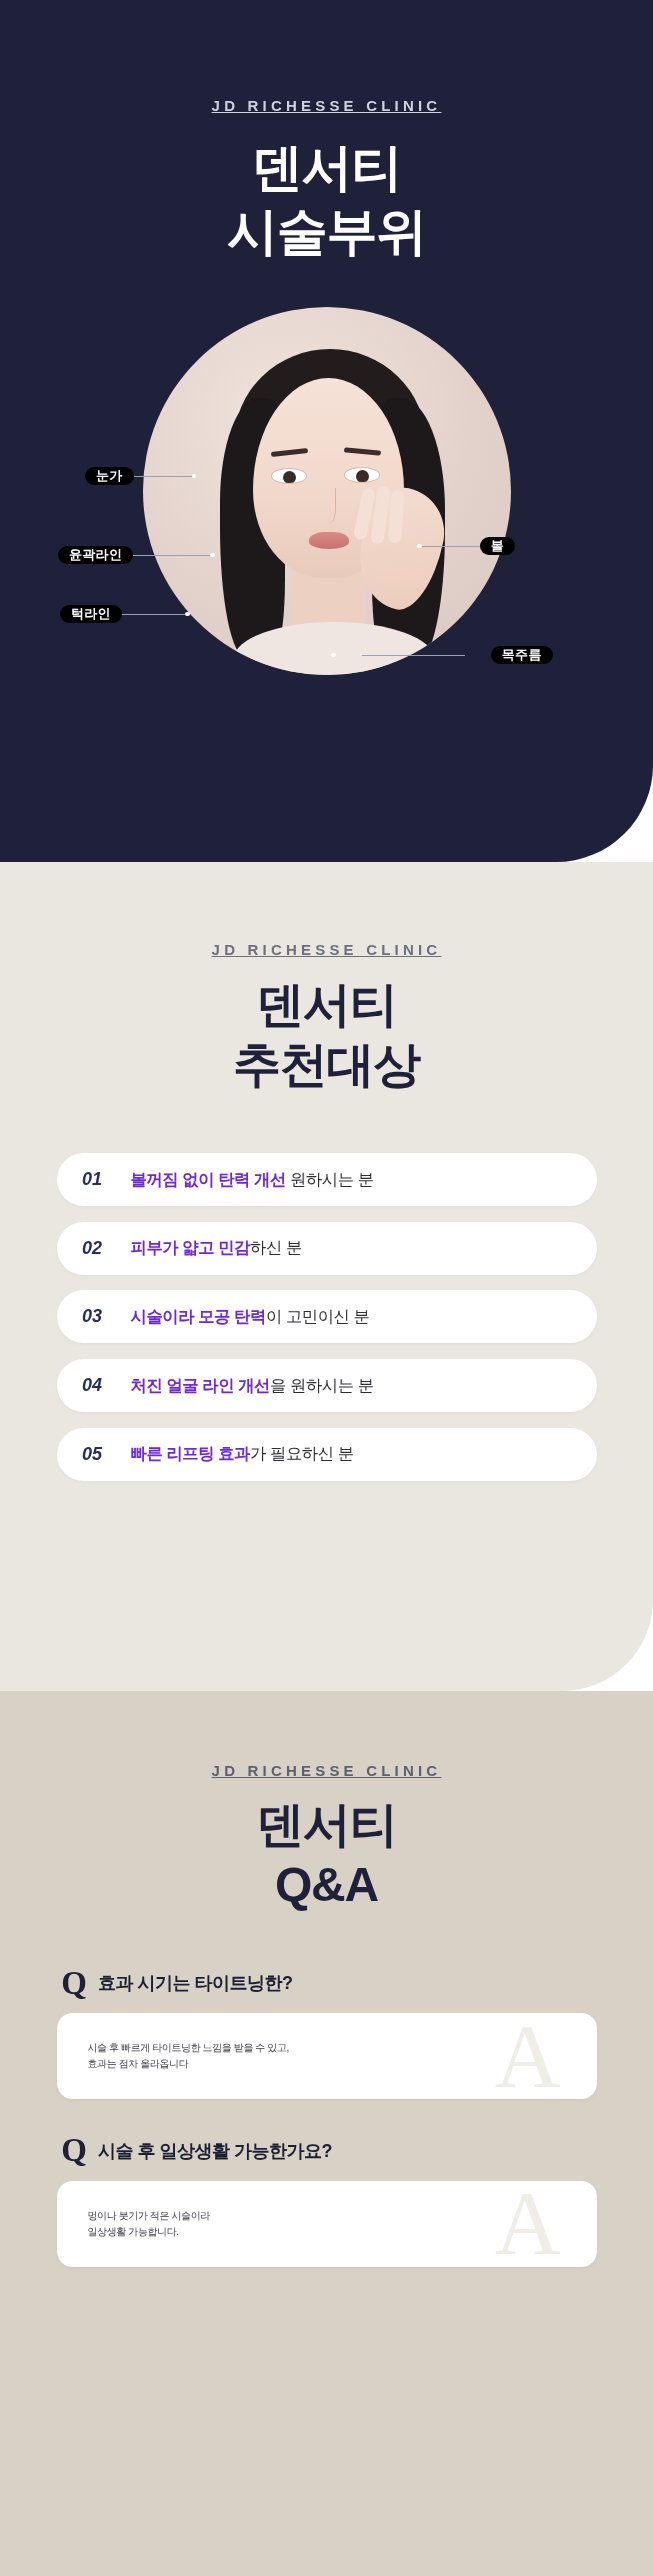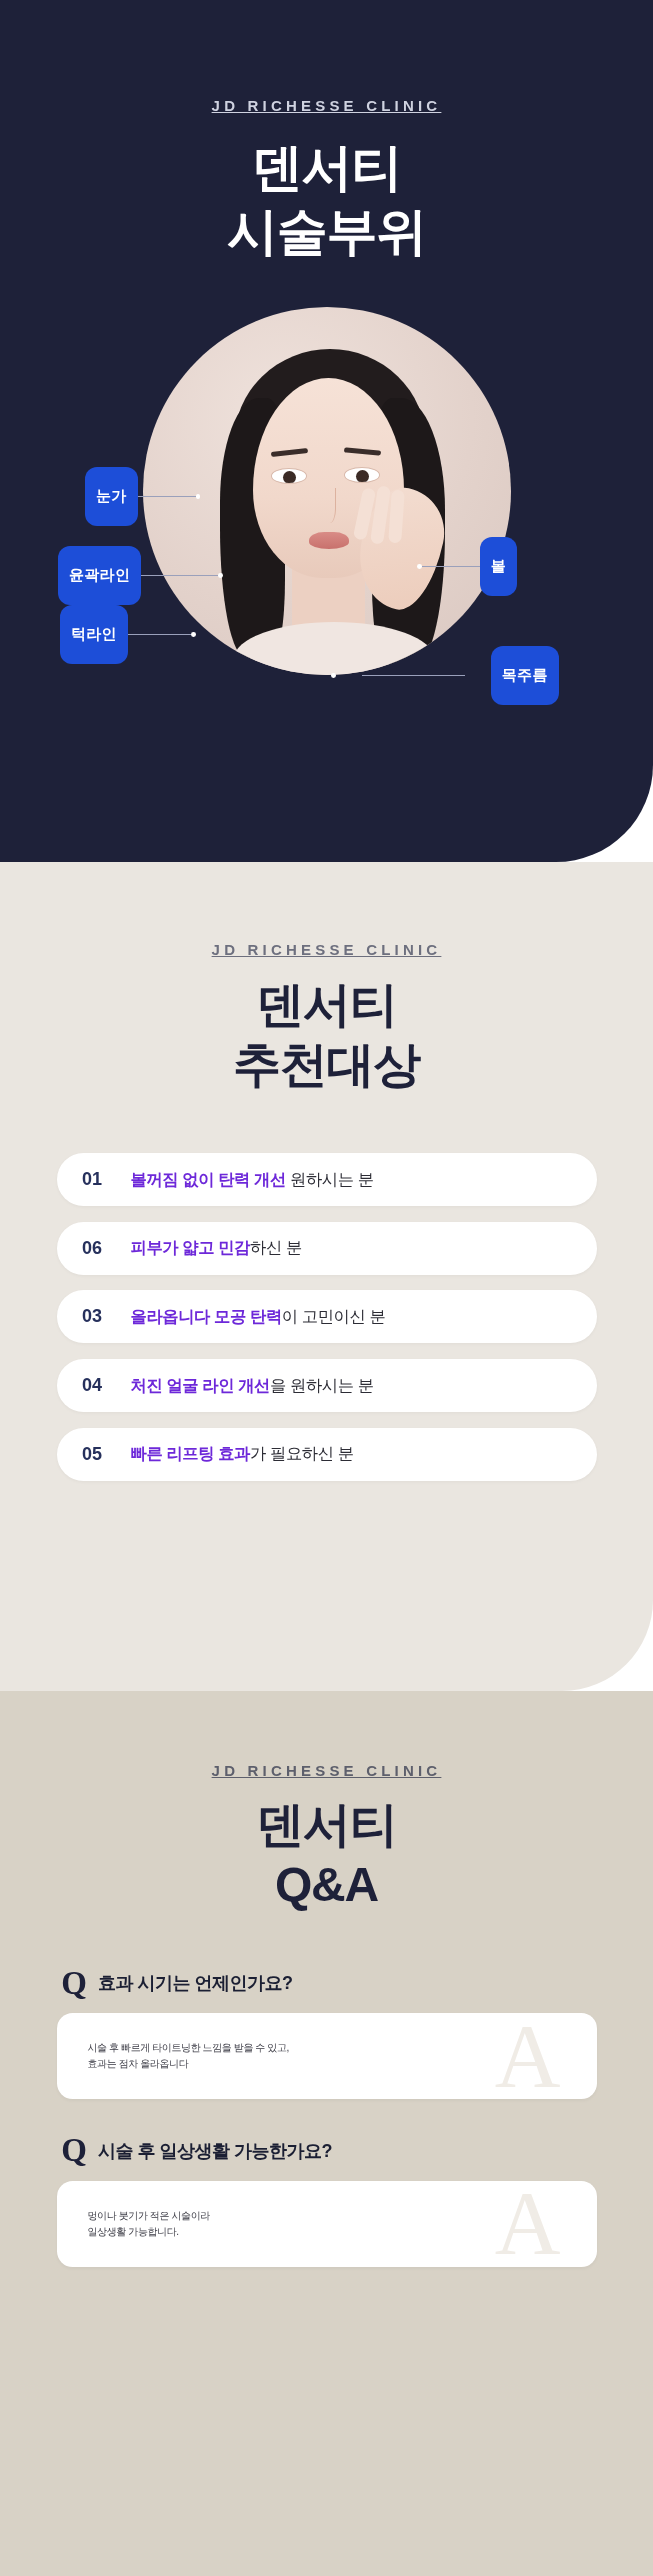--- a/index.html
+++ b/index.html
@@ -129,26 +129,26 @@
   .finger.f3 { left: 247px; top: 183px; width: 13.3px; height: 53px; transform: rotate(4deg); }
 
   
   .callout {
     position: absolute;
     display: flex;
     align-items: center;
     gap: 0;
   }
   .pill {
-    background: #1d4ed8;
+    background: #000000;
     color: #ffffff;
-    font-size: 15px;
+    font-size: 13px;
     font-weight: 600;
     letter-spacing: 0.3px;
-    padding: 20px 11px;
+    padding: 0 11px;
     border-radius: 12px;
     white-space: nowrap;
   }
   .lead {
     height: 0.6px;
     background: #9aa0bb;
   }
   .dot {
     width: 4.8px; height: 4.8px; border-radius: 50%;
     background: #ffffff;
@@ -198,20 +198,21 @@
     gap: 15.7px;
     background: #ffffff;
     border-radius: 27px;
     height: 53px;
     padding: 0 25.4px;
     box-shadow: 0 1.2px 3.6px rgba(0,0,0,0.04);
   }
   .num {
     color: #26305c;
     font-weight: 800;
+    font-style: italic;
     font-size: 18px;
     min-width: 33px;
   }
   .item-text { font-size: 16.3px; color: #2c2c35; letter-spacing: -0.4px; }
   .item-text b { font-weight: 800; color: #6d28d9; }
 
   
   .sec3 {
     position: relative;
     width: 653px;
@@ -336,26 +337,26 @@
       <span>덴서티</span><br>
       <span>추천대상</span>
     </h2>
 
     <div class="list">
       <div class="list-item">
         <span class="num">01</span>
         <span class="item-text"><b>볼꺼짐 없이 탄력 개선</b><span> 원하시는 분</span></span>
       </div>
       <div class="list-item">
-        <span class="num">06</span>
+        <span class="num">02</span>
         <span class="item-text"><b>피부가 얇고 민감</b><span>하신 분</span></span>
       </div>
       <div class="list-item">
         <span class="num">03</span>
-        <span class="item-text"><b>올라옵니다 모공 탄력</b><span>이 고민이신 분</span></span>
+        <span class="item-text"><b>시술이라 모공 탄력</b><span>이 고민이신 분</span></span>
       </div>
       <div class="list-item">
         <span class="num">04</span>
         <span class="item-text"><b>처진 얼굴 라인 개선</b><span>을 원하시는 분</span></span>
       </div>
       <div class="list-item">
         <span class="num">05</span>
         <span class="item-text"><b>빠른 리프팅 효과</b><span>가 필요하신 분</span></span>
       </div>
     </div>
@@ -365,21 +366,21 @@
     <div class="eyebrow">JD RICHESSE CLINIC</div>
     <h2 class="sec-title">
       <span>덴서티</span><br>
       <span>Q&amp;A</span>
     </h2>
 
     <div class="qa-wrap">
       <div class="qa-block">
         <div class="q-row">
           <span class="q-mark">Q</span>
-          <span class="q-text">효과 시기는 언제인가요?</span>
+          <span class="q-text">효과 시기는 타이트닝한?</span>
         </div>
         <div class="a-card">
           <span class="watermark">A</span>
           <p class="a-text">시술 후 빠르게 타이트닝한 느낌을 받을 수 있고,
 효과는 점차 올라옵니다</p>
         </div>
       </div>
 
       <div class="qa-block">
         <div class="q-row">

